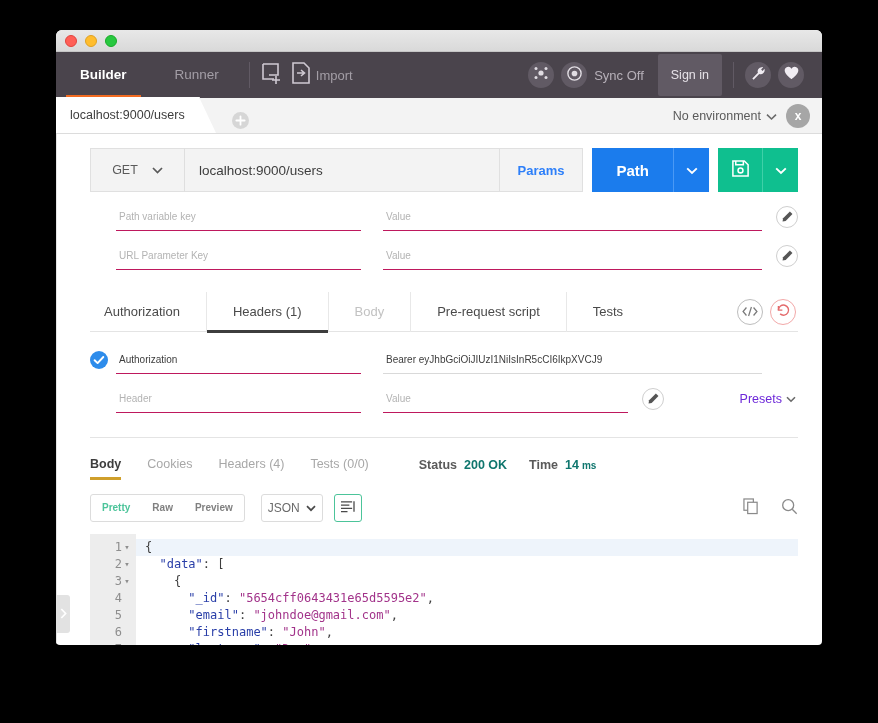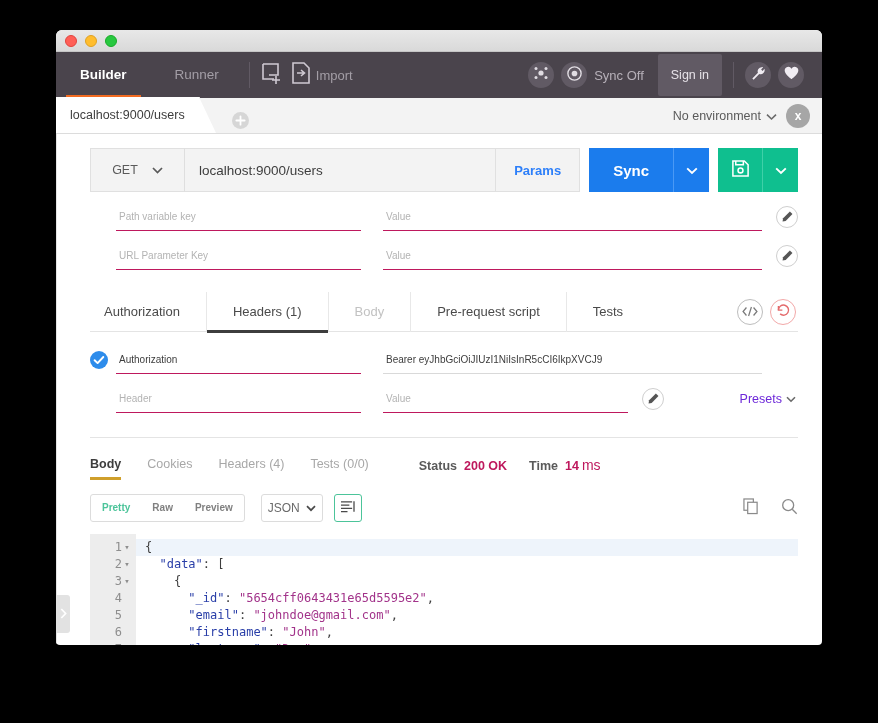--- a/index.html
+++ b/index.html
@@ -268,22 +268,22 @@
     cursor: pointer; position: relative;
   }
   .rsp.active { color: #3d3d3d; font-weight: bold; }
   .rsp.active::after {
     content: ""; position: absolute;
     left: 0; right: 0; bottom: 0; height: 3px;
     background: #cf9f2b;
   }
   #resp-meta { display: flex; align-items: baseline; margin-left: 24px; font-size: 12.5px; }
   .meta-lbl { color: #5a5a5a; font-weight: bold; margin-right: 7px; }
-  .meta-val { color: #be185d; font-weight: bold; margin-right: 22px; }
-  .meta-val .unit { font-weight: normal; font-size: 14px; }
+  .meta-val { color: #0f766e; font-weight: bold; margin-right: 22px; }
+  .meta-val .unit { font-weight: bold; font-size: 10px; }
 
   #resp-toolbar { display: flex; align-items: center; margin-top: 14px; position: relative; }
   #fmt-group {
     display: flex; align-items: center;
     border: 1px solid #dcdcdc; border-radius: 3px;
     height: 28px;
   }
   .fmt {
     font-size: 10px; font-weight: bold;
     color: #808080; padding: 0 11px;
@@ -481,21 +481,21 @@
           </svg>
         </span>
       </div>
       <div id="url-input-wrap">
         <span id="url-text">localhost:9000/users</span>
       </div>
       <div id="params-btn">
         <span>Params</span>
       </div>
       <div id="send-btn">
-        <span>Sync</span>
+        <span>Path</span>
       </div>
       <div id="send-caret">
         <span>
           <svg width="12" height="8" viewBox="0 0 12 8" fill="none" stroke="#ffffff" stroke-width="1.9">
             <path d="M1.2 1.4 L6 6 L10.8 1.4"></path>
           </svg>
         </span>
       </div>
       <div id="save-btn">
         <span>

